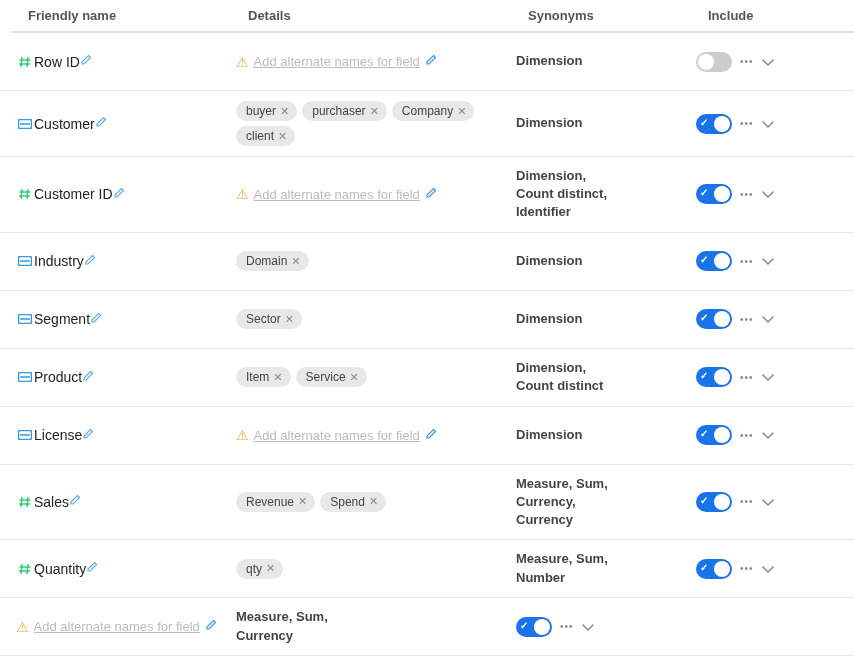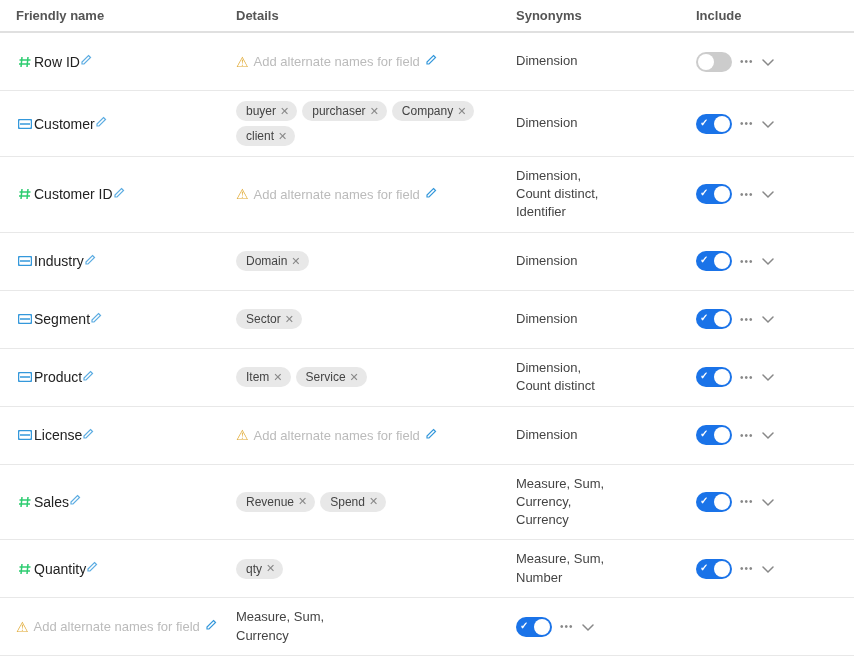--- a/index.html
+++ b/index.html
@@ -15,20 +15,21 @@
       overflow: hidden;
     }
     .table-header {
       display: grid;
       grid-template-columns: 220px 280px 180px 100px 60px;
       padding: 8px 16px;
       border-bottom: 2px solid #e0e0e0;
       color: #555;
       font-weight: 600;
       font-size: 13px;
+      margin-left: 12px;
     }
     .table-row {
       display: grid;
       grid-template-columns: 220px 280px 180px 100px 60px;
       padding: 10px 16px;
       border-bottom: 1px solid #e8e8e8;
       align-items: center;
       min-height: 58px;
     }
     .friendly-name-cell {
@@ -91,30 +92,32 @@
       font-size: 13px;
       cursor: pointer;
     }
     .warning-icon {
       color: #e0a830;
       font-size: 14px;
     }
     .add-synonym-text {
       color: #bbb;
       font-size: 13px;
+      text-decoration: underline;
     }
     .add-edit-icon {
       color: #3498db;
       font-size: 13px;
       cursor: pointer;
     }
     .details-cell {
       color: #444;
       font-size: 13px;
       line-height: 1.4;
+      font-weight: bold;
     }
     .include-cell {
       display: flex;
       align-items: center;
       gap: 8px;
     }
     .toggle {
       position: relative;
       width: 36px;
       height: 20px;

